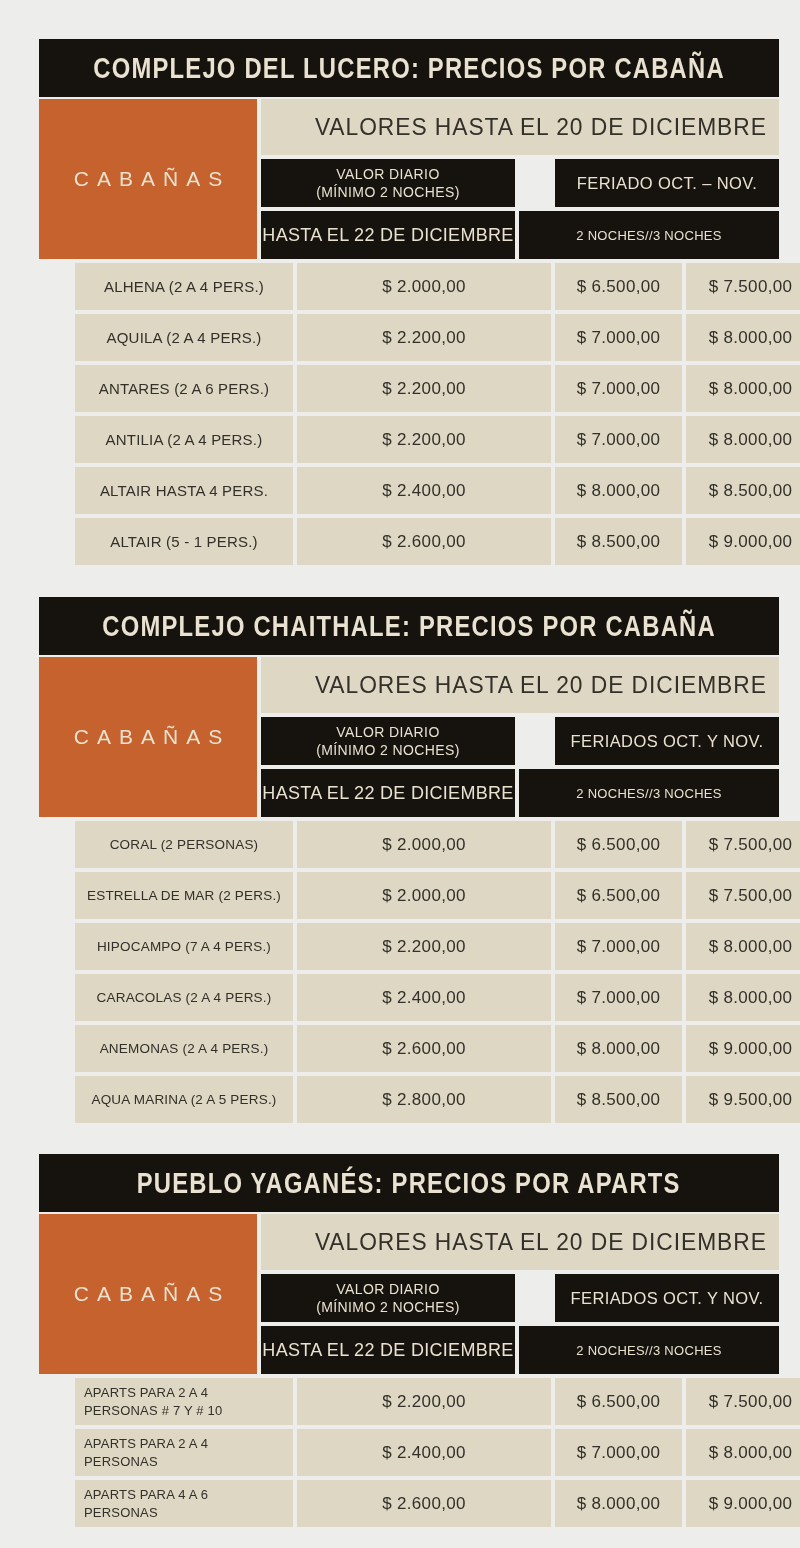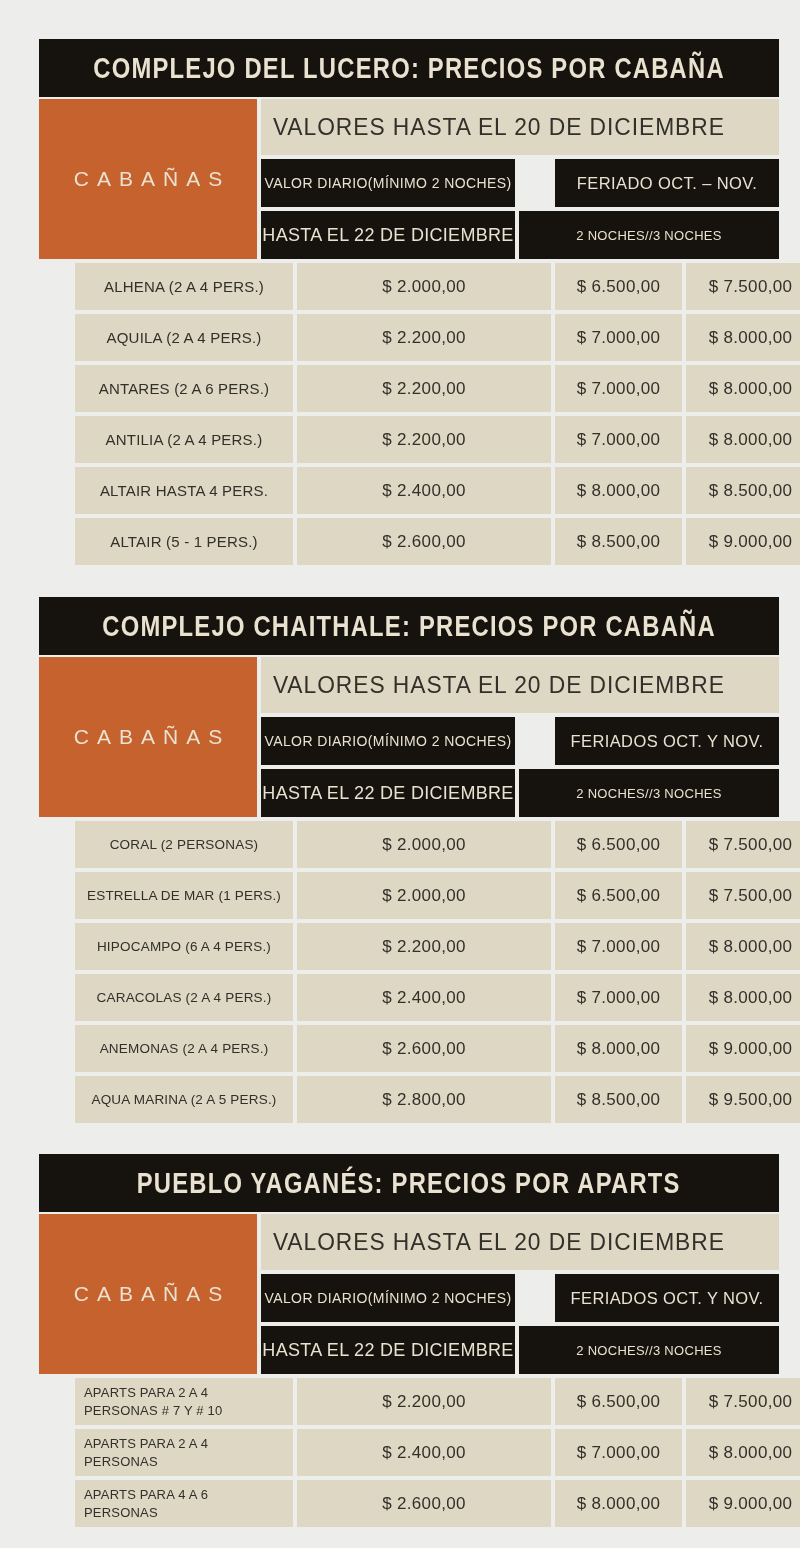--- a/index.html
+++ b/index.html
@@ -35,31 +35,31 @@
   .hdr-right {
     display: grid;
     grid-template-columns: 254px 260px;
     grid-template-rows: 56px 48px 48px;
     gap: 4px;
   }
   .valores-cell {
     grid-column: 1 / 3;
     background: var(--beige, #ddd7c4);
     color: var(--dark, #33302a);
-    display: flex; align-items: center; justify-content: flex-start;
+    display: flex; align-items: center; justify-content: flex-end;
     font-size: 24px; letter-spacing: 1px; white-space: nowrap;
   }
   .valores-cell span { transform: scaleX(0.95); display: inline-block; }
   .blk {
     background: var(--bar-black, #16120e);
     color: var(--cream, #e9e2d0);
     display: flex; align-items: center; justify-content: center;
     text-align: center;
   }
-  .valor-diario-cell { flex-direction: row; font-size: 14px; line-height: 1.3; letter-spacing: 0.4px; }
+  .valor-diario-cell { flex-direction: column; font-size: 14px; line-height: 1.3; letter-spacing: 0.4px; }
   .feriado-cell { font-size: 16.5px; letter-spacing: 0.4px; margin-left: 36px; }
   .hasta-cell { font-size: 18px; letter-spacing: 0.3px; }
   .noches-cell { font-size: 13px; letter-spacing: 0.3px; }
 
   .rows { margin-top: 4px; display: flex; flex-direction: column; gap: 4px; }
   .row { display: grid; grid-template-columns: 218px 254px 127px 129px; gap: 4px; height: 47px; margin-left: 36px; }
   .cell {
     background: var(--beige, #ddd7c4);
     color: var(--dark, #33302a);
     display: flex; align-items: center; justify-content: center;
@@ -172,28 +172,28 @@
     </div>
     <div class="rows">
   <div class="row">
     <div class="cell name">CORAL (2 PERSONAS)</div>
     <div class="cell price">$ 2.000,00</div>
     <div class="cell price">$ 6.500,00</div>
     <div class="cell price">$ 7.500,00</div>
   </div>
 
   <div class="row">
-    <div class="cell name">ESTRELLA DE MAR (1 PERS.)</div>
+    <div class="cell name">ESTRELLA DE MAR (2 PERS.)</div>
     <div class="cell price">$ 2.000,00</div>
     <div class="cell price">$ 6.500,00</div>
     <div class="cell price">$ 7.500,00</div>
   </div>
 
   <div class="row">
-    <div class="cell name">HIPOCAMPO (6 A 4 PERS.)</div>
+    <div class="cell name">HIPOCAMPO (7 A 4 PERS.)</div>
     <div class="cell price">$ 2.200,00</div>
     <div class="cell price">$ 7.000,00</div>
     <div class="cell price">$ 8.000,00</div>
   </div>
 
   <div class="row">
     <div class="cell name">CARACOLAS (2 A 4 PERS.)</div>
     <div class="cell price">$ 2.400,00</div>
     <div class="cell price">$ 7.000,00</div>
     <div class="cell price">$ 8.000,00</div>

